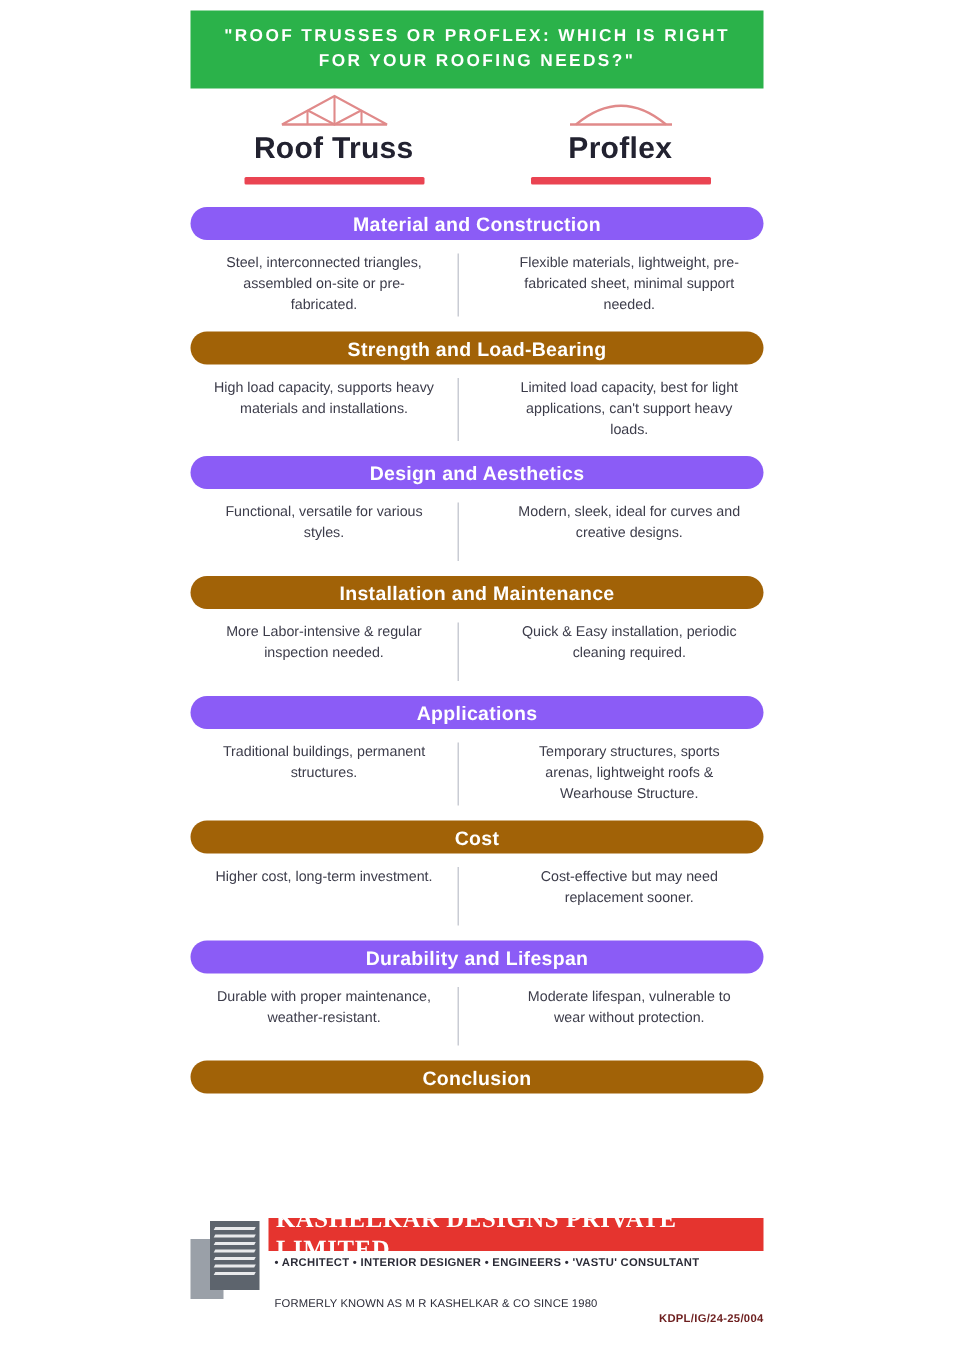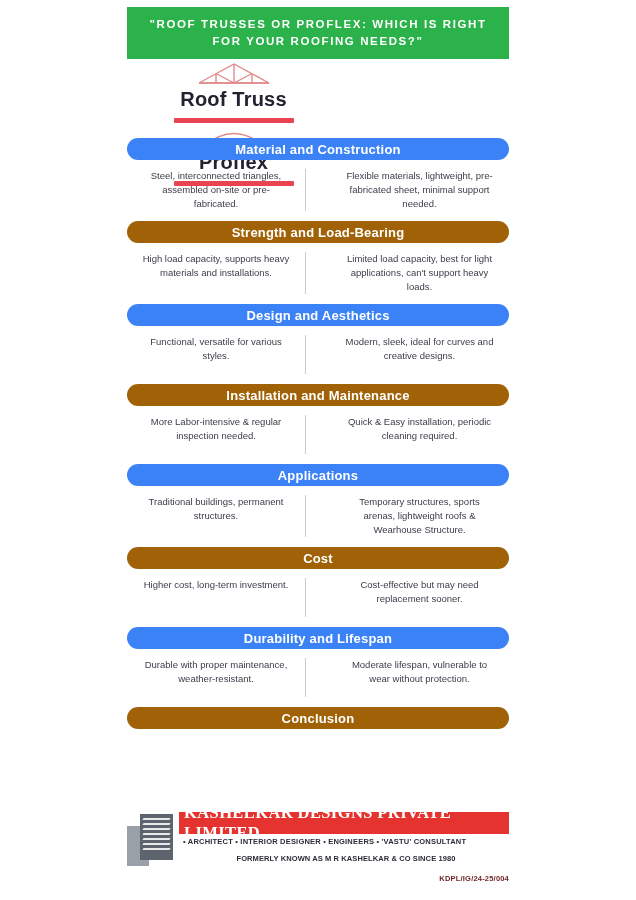--- a/index.html
+++ b/index.html
@@ -42,26 +42,25 @@
     font-weight: bold;
     letter-spacing: 1.6px;
     text-align: center;
     line-height: 17px;
     text-transform: uppercase;
   }
 
   
   .columns-head {
     position: absolute;
-    left: 138px;
+    left: 127px;
     top: 60px;
     width: 382px;
     height: 75px;
     display: flex;
-    flex-direction: column;
   }
   .col-head {
     width: 50%;
     display: flex;
     flex-direction: column;
     align-items: center;
     justify-content: flex-start;
   }
   .col-icon {
     height: 26px;
@@ -96,21 +95,21 @@
     height: 22px;
     border-radius: 11px;
     display: flex;
     align-items: center;
     justify-content: center;
     color: #ffffff;
     font-size: 13px;
     font-weight: bold;
     letter-spacing: 0.2px;
   }
-  .pill.dark { background: #3b82f6; }
+  .pill.dark { background: #8b5cf6; }
   .pill.red  { background: #a16207; }
 
   .row-body {
     display: flex;
     padding: 9px 0 10px 0;
     min-height: 58px;
     gap: 24px;
   }
   .cell {
     width: 50%;
@@ -187,26 +186,25 @@
   .services-line {
     font-size: 7.5px;
     font-weight: bold;
     color: #2c2c38;
     letter-spacing: 0.2px;
     margin-top: 3px;
     padding-left: 4px;
   }
   .formerly-line {
     font-size: 7.5px;
-    font-weight: bold;
+    font-weight: normal;
     color: #2c2c38;
     letter-spacing: 0.1px;
-    margin-top: 8px;
+    margin-top: 18px;
     padding-left: 4px;
-    text-align: center;
   }
   .doc-code {
     position: absolute;
     right: 0;
     top: 62px;
     font-size: 7.5px;
     font-weight: bold;
     color: #6d1f1f;
     letter-spacing: 0.2px;
   }

